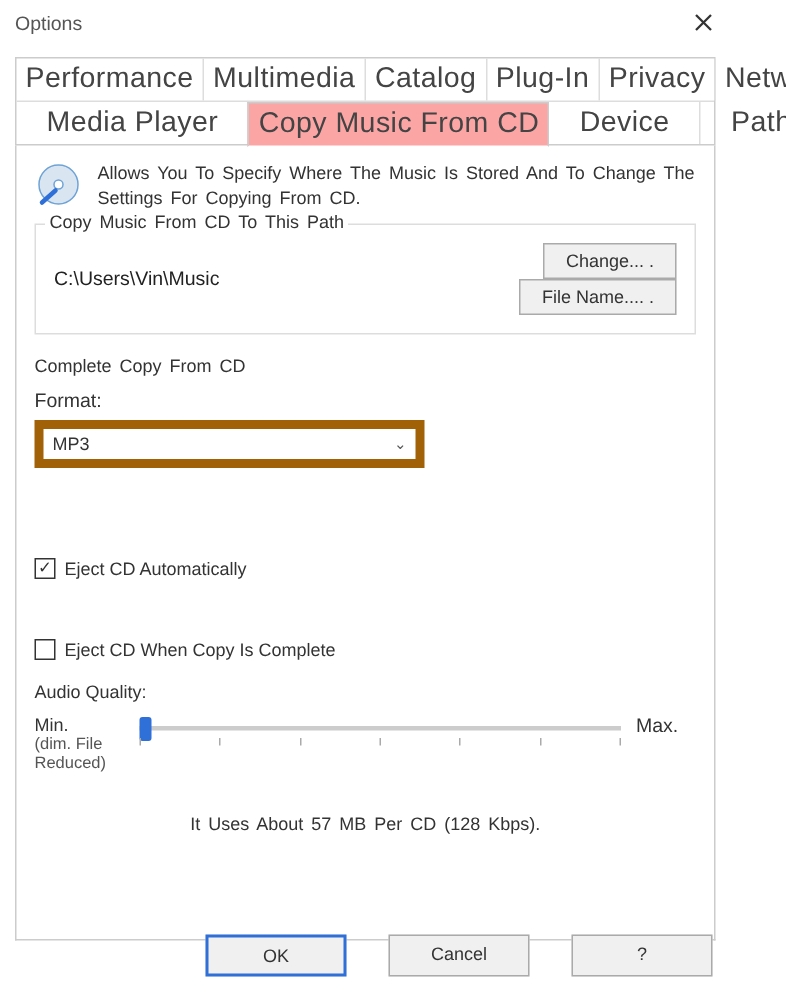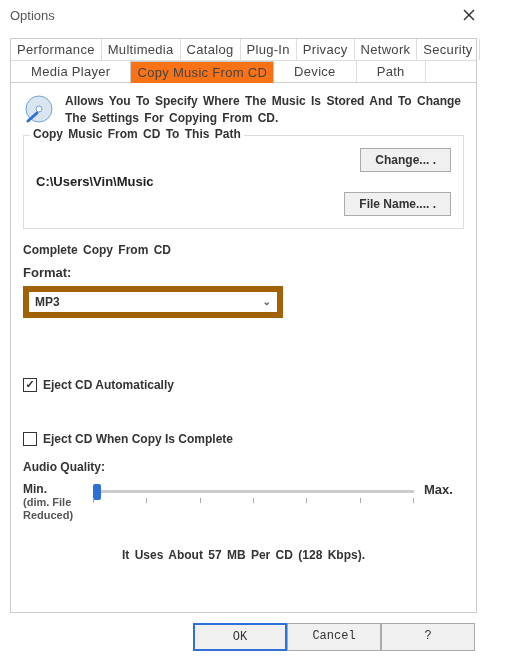--- a/index.html
+++ b/index.html
@@ -35,47 +35,46 @@
   }
   .tabrow {
     display: flex;
     flex-wrap: nowrap;
     border-bottom: 1px solid #ddd;
   }
   .tabrow:last-of-type { border-bottom: none; }
   .tab {
     padding: 3px 6px;
     border-right: 1px solid #ddd;
-    font-size: 13px;
+    font-size: 19px;
     letter-spacing: 0.3px;
     color: #444;
     white-space: nowrap;
     cursor: default;
   }
   .tab.wide { padding: 3px 20px; }
   .tab.active {
-    background: #f97316;
+    background: #fca5a5;
     position: relative;
     top: 1px;
     border: 1px solid #ccc;
     border-bottom: 1px solid #fff;
     margin: -1px 0 -1px -1px;
   }
   .tabrow2 {
     display: flex;
     border-top: 0;
   }
   .content {
     margin: 0 10px;
     border: 1px solid #ccc;
     border-top: none;
     padding: 10px 12px 60px 12px;
     height: 530px;
     position: relative;
-    font-weight: bold;
   }
   .desc-row { display: flex; gap: 10px; align-items: flex-start; margin-bottom: 8px; }
   .cd-icon { width: 32px; height: 32px; flex-shrink: 0; }
   .desc-text { font-size: 12px; color: #333; line-height: 1.4; word-spacing: 2px; }
   .group {
     border: 1px solid #ddd;
     padding: 12px;
     margin-bottom: 14px;
     position: relative;
   }
@@ -99,21 +98,21 @@
   .btn {
     background: #f0f0f0;
     border: 1px solid #aaa;
     padding: 4px 14px;
     font-size: 12px;
     cursor: default;
     min-width: 70px;
     text-align: center;
     white-space: nowrap;
   }
-  .btn-col { display: flex; flex-direction: column; gap: 20px; align-items: flex-end; }
+  .btn-col { display: flex; flex-direction: column; gap: 0; align-items: flex-end; }
   .label { font-size: 13px; color: #333; margin-bottom: 6px; display: block; }
   .select {
     width: 260px;
     border: 6px solid #a16207;
     padding: 3px 6px;
     font-size: 12px;
     display: flex;
     justify-content: space-between;
     align-items: center;
     background: #fff;
@@ -171,22 +170,21 @@
     justify-content: space-between;
   }
   .ticks span { width: 1px; height: 5px; background: #aaa; }
   .slider-max { width: 40px; font-size: 13px; }
   .usage { text-align: center; font-size: 12px; margin-top: 26px; word-spacing: 2px; }
   .footer {
     position: absolute;
     bottom: 10px;
     right: 12px;
     display: flex;
-    gap: 0;
-    font-family: Liberation Mono, monospace;
+    gap: 28px;
   }
   .footer .btn { min-width: 94px; padding: 5px 0; }
   .footer .btn.primary { border: 2px solid #2e6fd8; }
 </style>
 </head>
 <body>
 
 <div class="window">
 
   <div class="titlebar">

